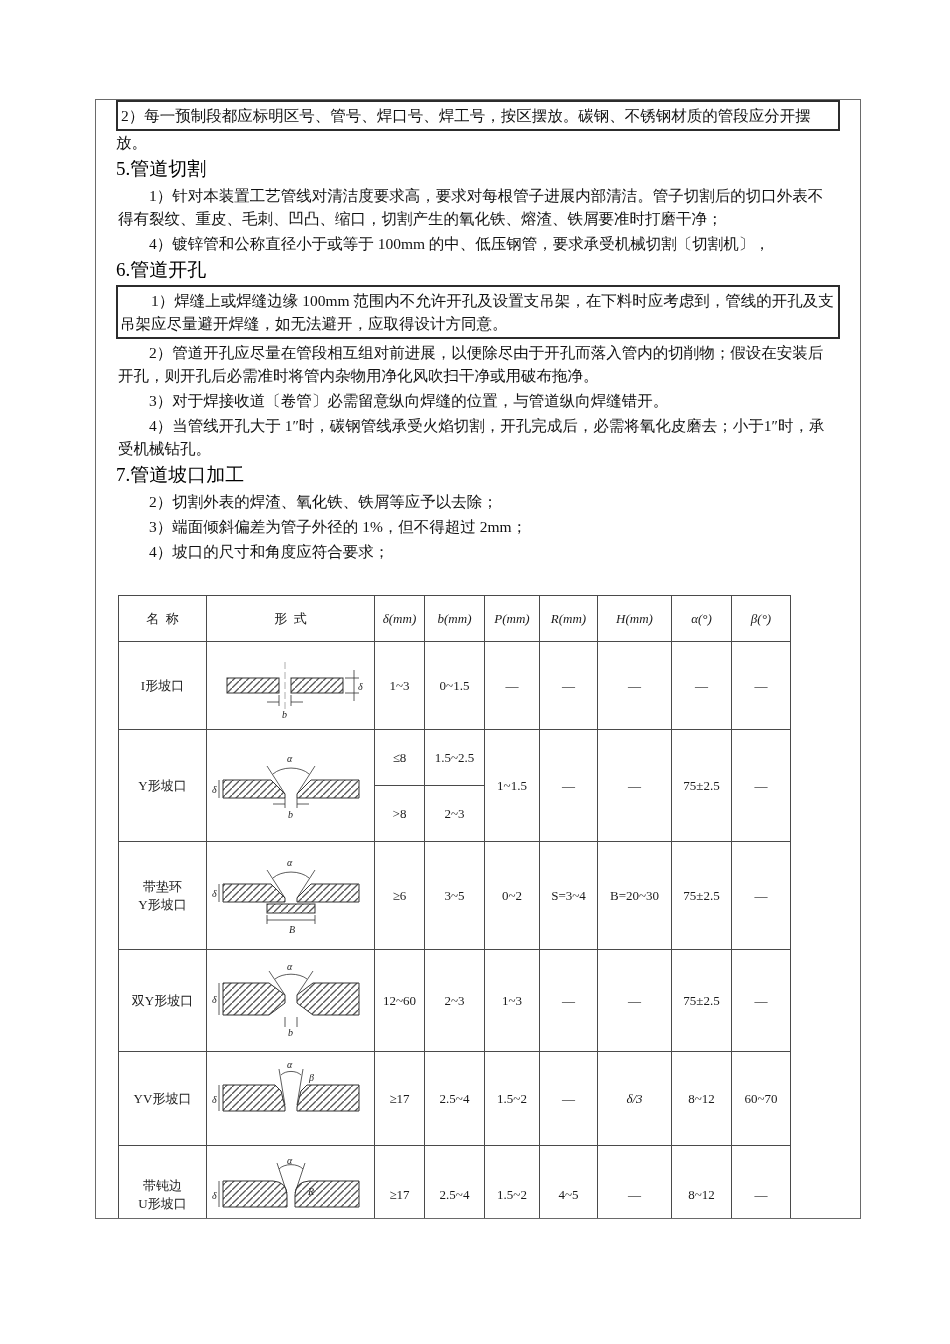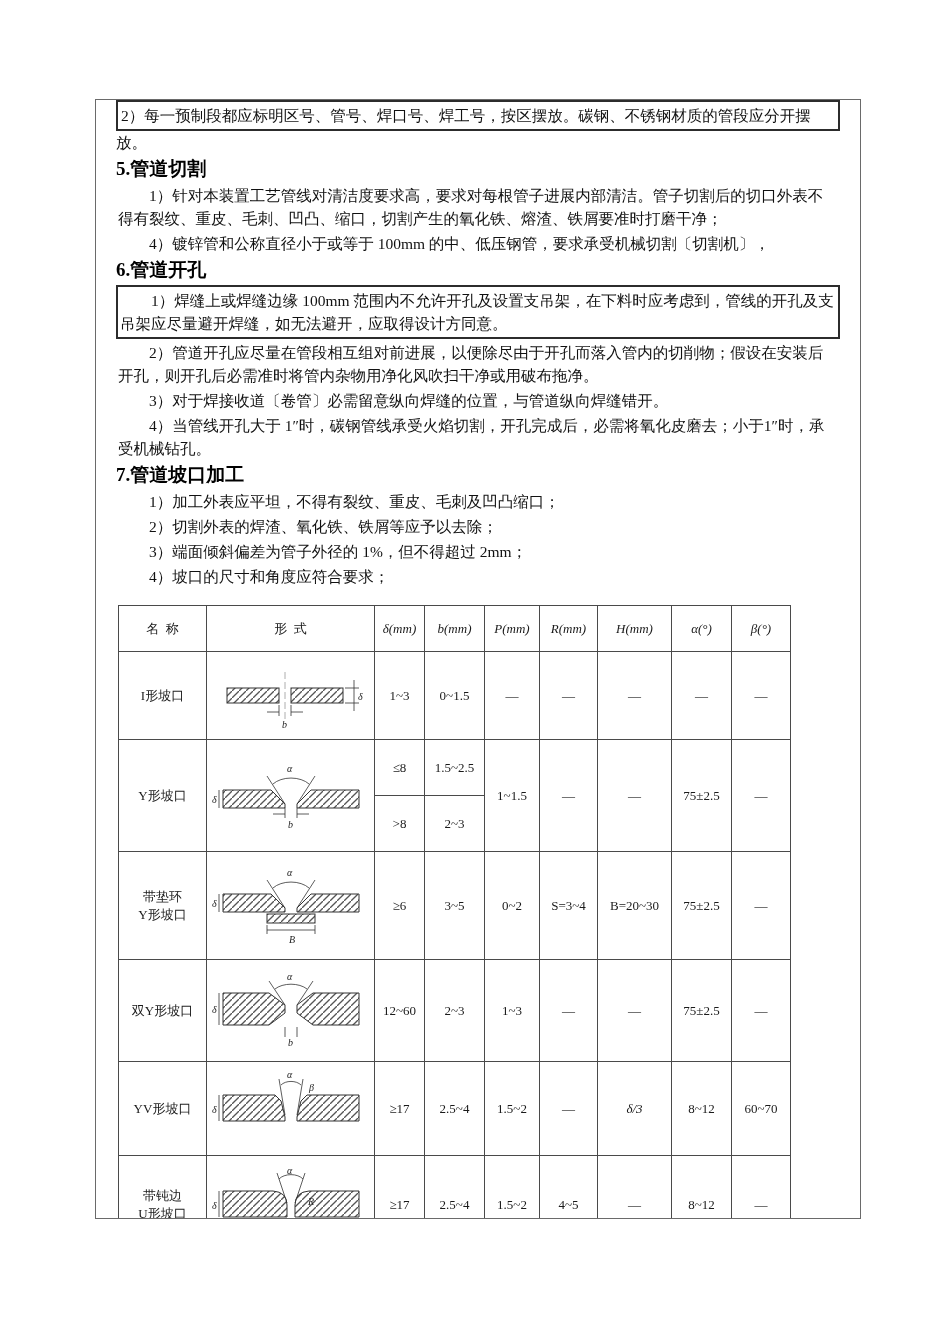--- a/index.html
+++ b/index.html
@@ -9,24 +9,24 @@
   }
   .frame{
     position:absolute;left:95px;top:99px;width:766px;height:1120px;
     border:1px solid #6a6a6a;box-sizing:border-box;padding:0 20px;overflow:hidden;
   }
   .intro-box{
     border:2px solid #2c2c2c;font-size:15.5px;line-height:23px;
     padding:2px 3px;margin:0;
   }
   .cont-line{font-size:15.5px;line-height:23px;margin:0 0 2px 0;}
-  h2.sec{font-size:19px;line-height:26px;font-weight:bold;margin:2px 0;color:#000;}
+  h2.sec{font-size:19px;line-height:26px;font-weight:normal;margin:2px 0;color:#000;}
   p.item{font-size:15.5px;line-height:23px;margin:2px;text-indent:31px;}
   p.item.boxed{border:2px solid #2c2c2c;padding:2px 2px;margin:1px 0 2px 0;}
-  .table-wrap{margin-top:17px;margin-left:2px;}
+  .table-wrap{margin-top:32px;margin-left:2px;}
   table.groove{border-collapse:collapse;width:672px;table-layout:fixed;}
   .groove th,.groove td{
     border:1px solid #4a4a4a;text-align:center;vertical-align:middle;
     font-size:13px;padding:0 2px;overflow:hidden;color:#1a1a1a;
   }
   .groove th{font-weight:normal;white-space:pre;}
   .sym{font-style:italic;}
   .tr-head{height:46px;}
   .tr-1{height:88px;}
   .tr-2a{height:56px;}
@@ -59,21 +59,20 @@
   <p class="item">1）针对本装置工艺管线对清洁度要求高，要求对每根管子进展内部清洁。管子切割后的切口外表不得有裂纹、重皮、毛刺、凹凸、缩口，切割产生的氧化铁、熔渣、铁屑要准时打磨干净；</p>
   <p class="item">4）镀锌管和公称直径小于或等于 100mm 的中、低压钢管，要求承受机械切割〔切割机〕，</p>
 
   <h2 class="sec">6.管道开孔</h2>
   <p class="item boxed">1）焊缝上或焊缝边缘 100mm 范围内不允许开孔及设置支吊架，在下料时应考虑到，管线的开孔及支吊架应尽量避开焊缝，如无法避开，应取得设计方同意。</p>
   <p class="item">2）管道开孔应尽量在管段相互组对前进展，以便除尽由于开孔而落入管内的切削物；假设在安装后开孔，则开孔后必需准时将管内杂物用净化风吹扫干净或用破布拖净。</p>
   <p class="item">3）对于焊接收道〔卷管〕必需留意纵向焊缝的位置，与管道纵向焊缝错开。</p>
   <p class="item">4）当管线开孔大于 1″时，碳钢管线承受火焰切割，开孔完成后，必需将氧化皮磨去；小于1″时，承受机械钻孔。</p>
 
   <h2 class="sec">7.管道坡口加工</h2>
-  <p class="item">1）加工外表应平坦，不得有裂纹、重皮、毛刺及凹凸缩口；</p>
   <p class="item">2）切割外表的焊渣、氧化铁、铁屑等应予以去除；</p>
   <p class="item">3）端面倾斜偏差为管子外径的 1%，但不得超过 2mm；</p>
   <p class="item">4）坡口的尺寸和角度应符合要求；</p>
 
   <div class="table-wrap">
     <table class="groove">
       <colgroup>
         <col style="width:88px">
           <col style="width:168px">
           <col style="width:50px">

